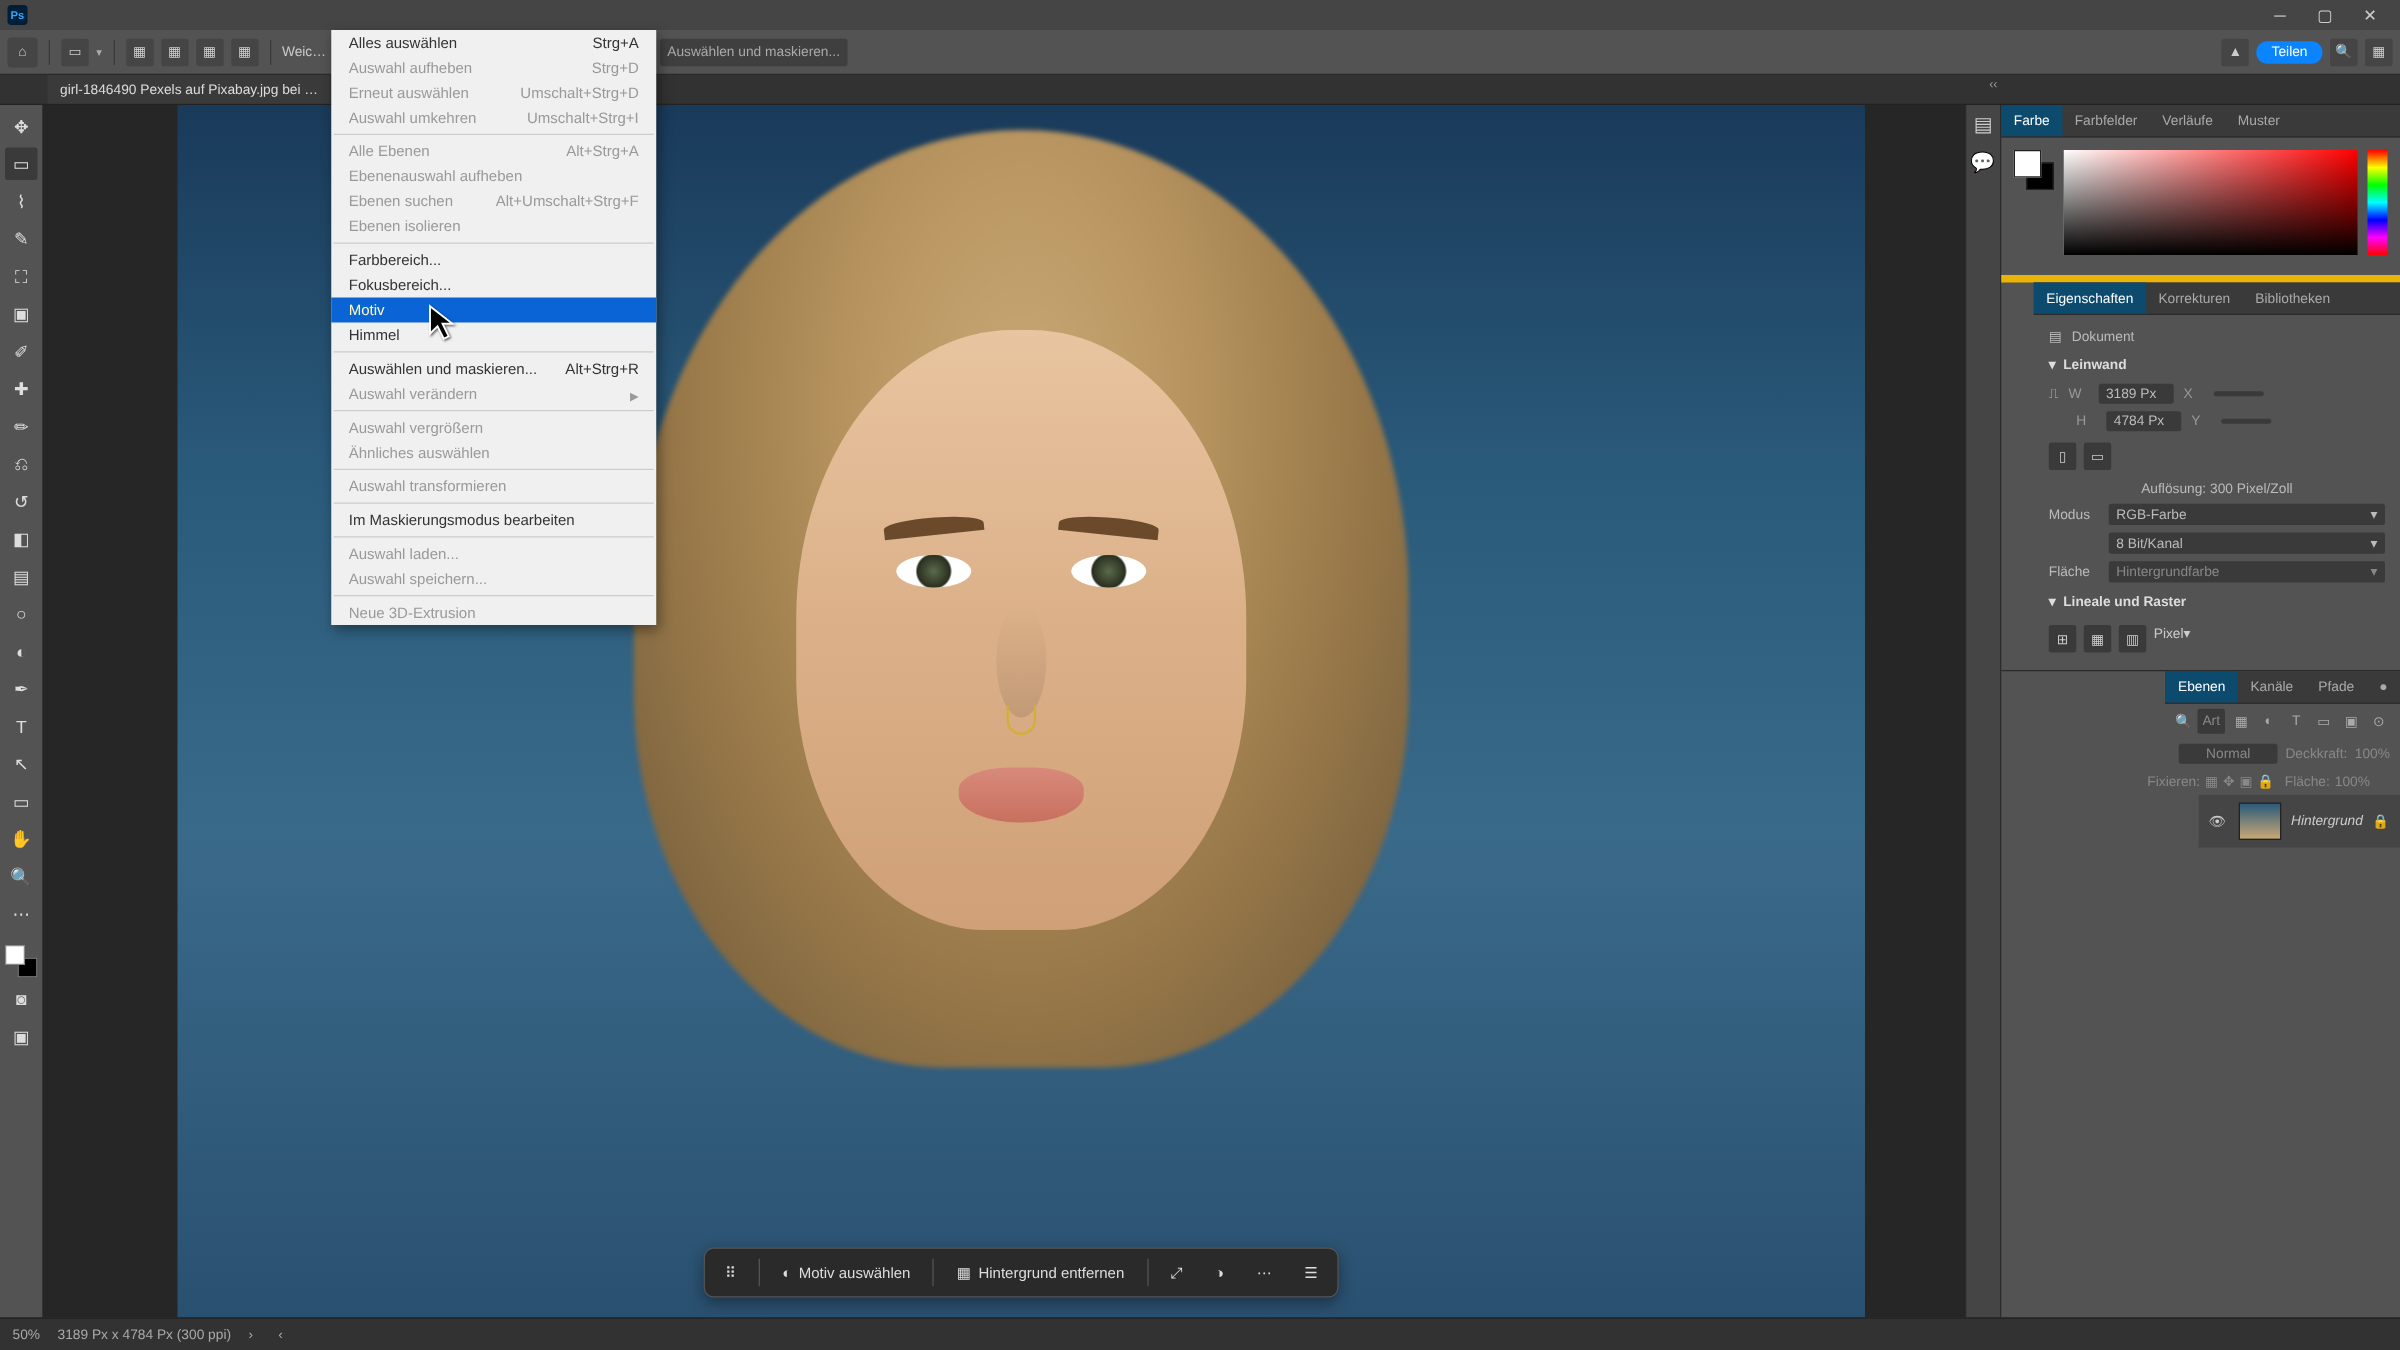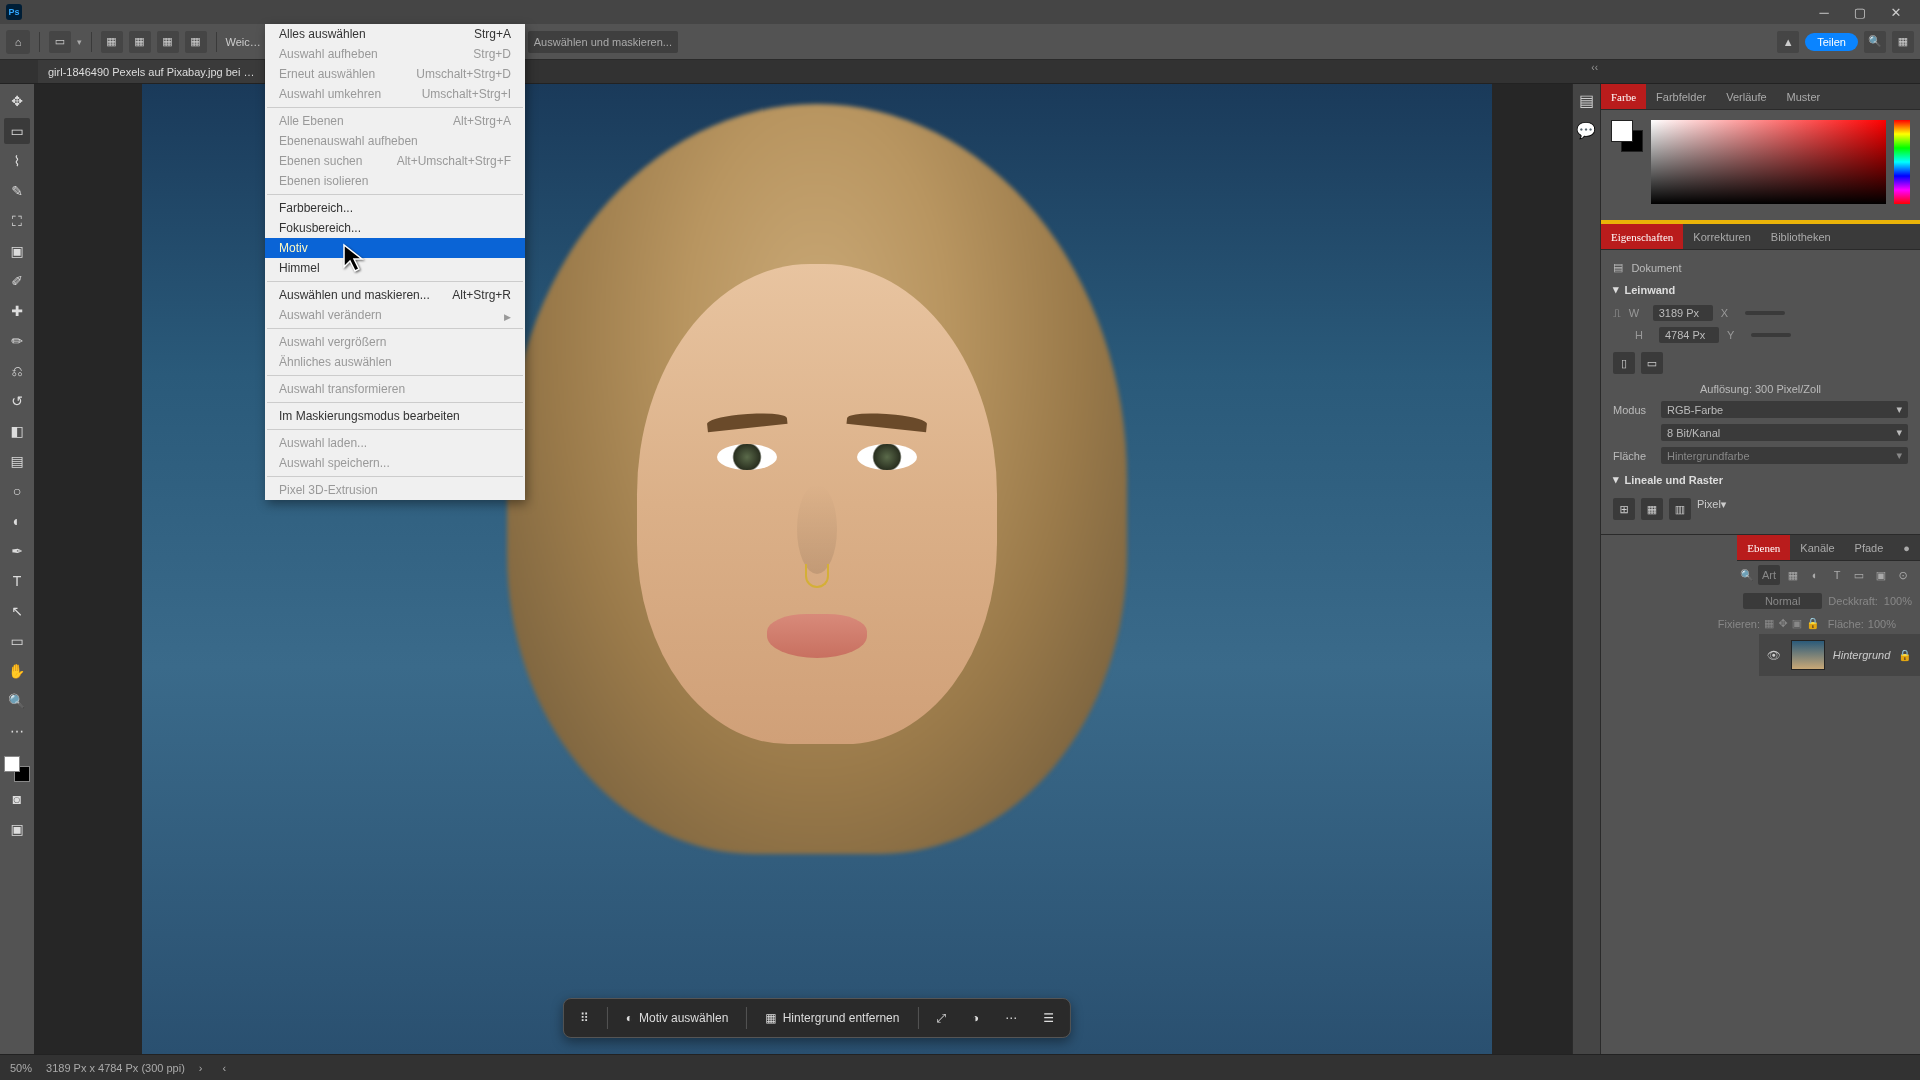--- a/index.html
+++ b/index.html
@@ -54,30 +54,30 @@
 
 
 .context-bar { position: absolute; bottom: 16px; left: 50%; transform: translateX(-50%); height: 40px; background: #2a2a2a; border: 1px solid #555; border-radius: 8px; display: flex; align-items: center; padding: 0 8px; gap: 10px; font-size: 12px; box-shadow: 0 4px 12px rgba(0,0,0,0.4); }
 .context-bar .cbtn { display: flex; align-items: center; gap: 6px; padding: 4px 8px; color: #ddd; }
 .context-bar .csep { width: 1px; height: 22px; background: #555; }
 
 
 .right-col { width: 320px; background: #535353; display: flex; flex-direction: column; font-size: 11px; border-left: 1px solid #2a2a2a; }
 .panel-tabs { display: flex; height: 26px; align-items: center; border-bottom: 1px solid #2a2a2a; background: #3a3a3a; }
 .panel-tabs .ptab { padding: 0 10px; height: 100%; display: flex; align-items: center; color: #aaa; }
-.panel-tabs .ptab.active { color: #fff; background: #b91c1c; font-family: Liberation Serif, serif; }
+.panel-tabs .ptab.active { color: #fff; background: #0c4a6e; }
 .color-panel { height: 110px; padding: 10px; display: flex; gap: 8px; align-items: flex-start; }
 .color-swatch-pair { position: relative; width: 32px; height: 32px; }
 .color-swatch-pair .fg { position: absolute; width: 22px; height: 22px; background: #fff; border: 1px solid #222; top: 0; left: 0; z-index: 2; }
 .color-swatch-pair .bg { position: absolute; width: 22px; height: 22px; background: #000; border: 1px solid #222; bottom: 0; right: 0; }
 .color-field { flex: 1; height: 84px; background: linear-gradient(to right, #fff, #ff0000); position: relative; }
 .color-field::after { content: ""; position: absolute; inset: 0; background: linear-gradient(to bottom, transparent, #000); }
 .hue-strip { width: 16px; height: 84px; background: linear-gradient(180deg, #f00, #ff0, #0f0, #0ff, #00f, #f0f, #f00); }
 
-.props-panel { border-top: 4px solid #eab308; }
+.props-panel { border-top: 6px solid #eab308; padding-left: 26px; }
 .panel-body { padding: 8px 12px; }
 .section-head { display: flex; align-items: center; gap: 6px; padding: 6px 0; font-weight: bold; color: #ddd; }
 .prop-row { display: flex; align-items: center; gap: 8px; padding: 3px 0; color: #bbb; }
 .prop-row label { width: 16px; color: #999; }
 .prop-row .val { background: #3a3a3a; padding: 2px 6px; border-radius: 2px; min-width: 60px; font-size: 11px; }
 .prop-row .drop { background: #3a3a3a; padding: 2px 6px; border-radius: 2px; flex: 1; display: flex; justify-content: space-between; align-items: center; }
 .small-icons { display: flex; gap: 6px; padding: 6px 0; }
 .small-icons .ic { width: 22px; height: 22px; background: #3a3a3a; border-radius: 2px; display: flex; align-items: center; justify-content: center; }
 
 .layers-panel { flex: 1; border-top: 1px solid #2a2a2a; display: flex; flex-direction: column; align-items: flex-end; }
@@ -457,21 +457,21 @@
     <div class="dd-item disabled">
       <span>Auswahl laden...</span>
       <span></span>
     </div>
     <div class="dd-item disabled">
       <span>Auswahl speichern...</span>
       <span></span>
     </div>
     <div class="dd-sep"></div>
     <div class="dd-item disabled">
-      <span>Pixel 3D-Extrusion</span>
+      <span>Neue 3D-Extrusion</span>
       <span></span>
     </div>
   </div>
 
 <div class="cursor">
   <svg width="28" height="32" viewBox="0 0 28 32">
     <path d="M2 2 L2 24 L8 18 L13 28 L17 26 L12 16 L20 16 Z" fill="#000" stroke="#fff" stroke-width="1.5"></path>
   </svg>
 </div>
 

